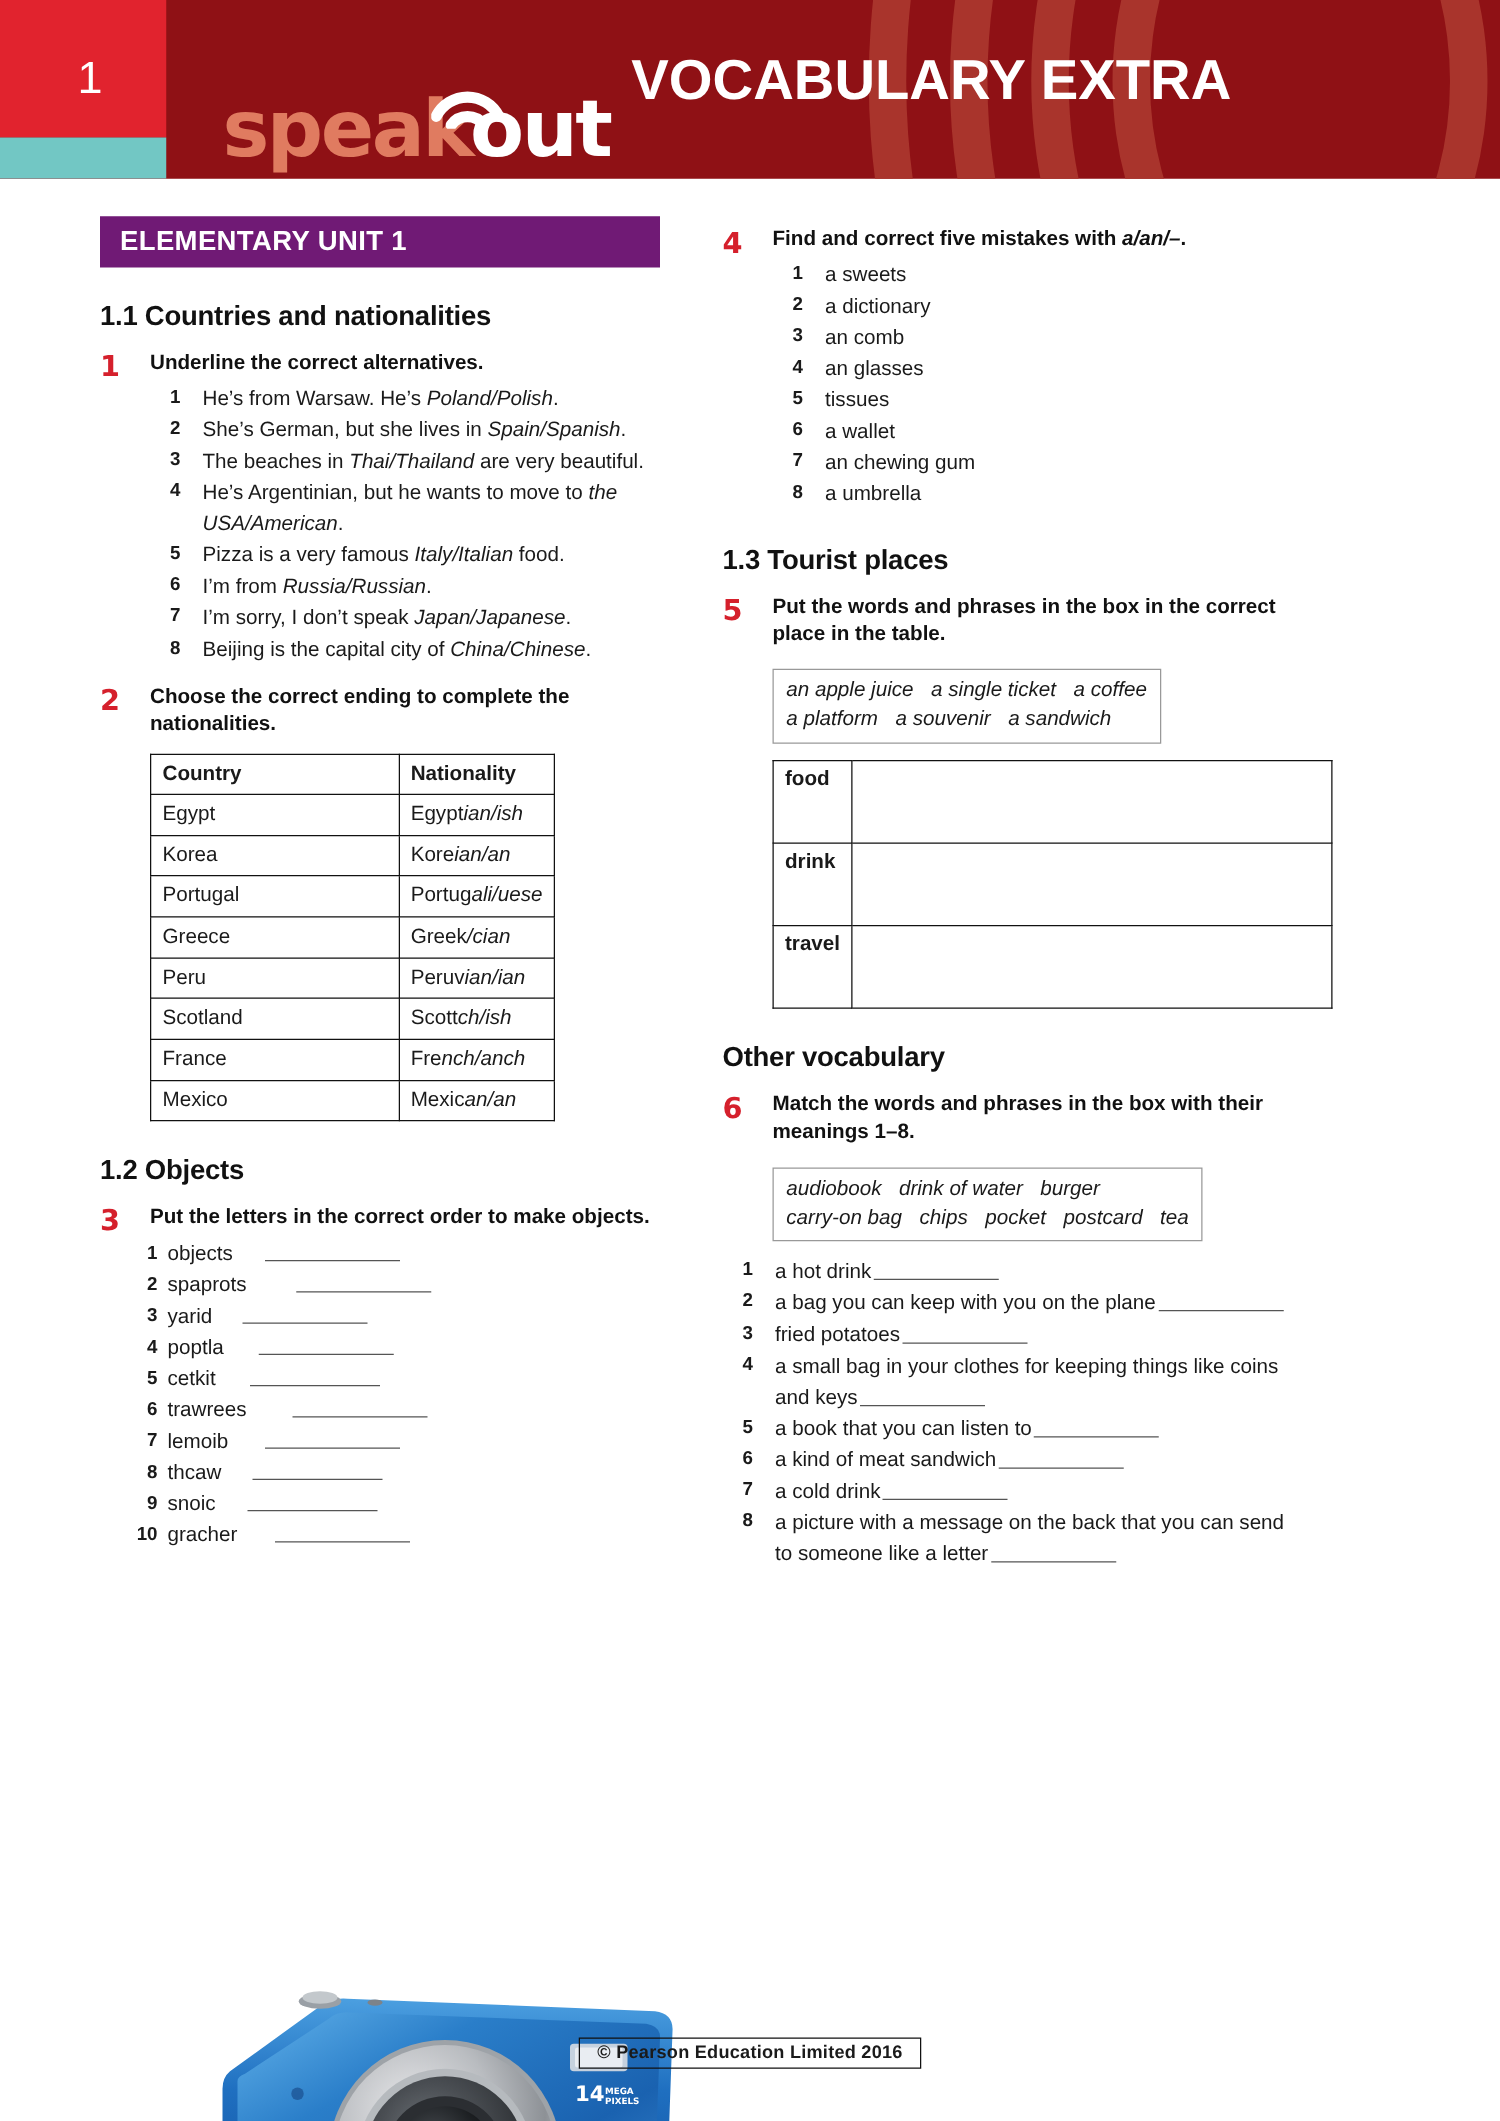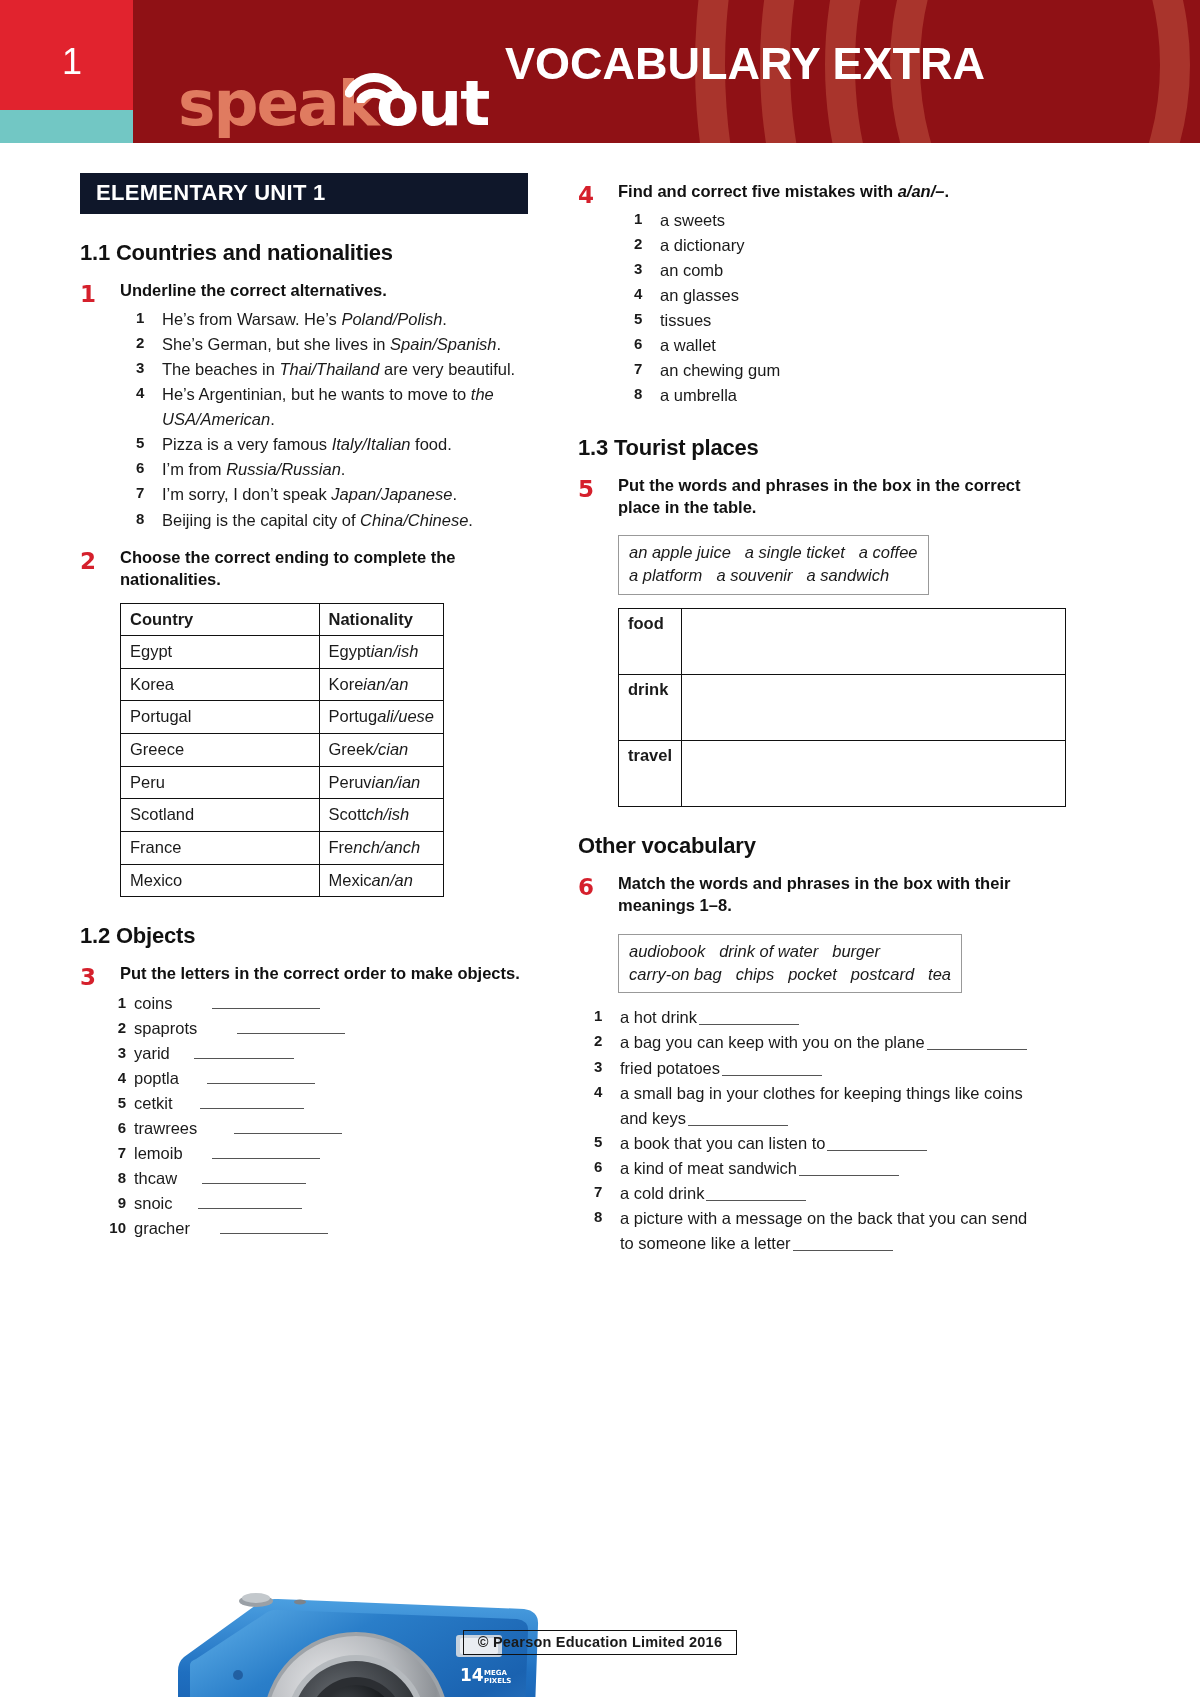--- a/index.html
+++ b/index.html
@@ -66,21 +66,21 @@
     letter-spacing: 0px;
     font-family: "Liberation Sans", sans-serif;
   }
 
   
   .content { position: absolute; left: 0; top: 143px; width: 1200px; }
   .col-left  { position: absolute; left: 80px;  top: 30px; width: 452px; }
   .col-right { position: absolute; left: 578px; top: 30px; width: 452px; }
 
   .unit-title-bar {
-    background: #0f172a; color: #fff;
+    background: #701a75; color: #fff;
     font-size: 22px; font-weight: bold;
     padding: 7px 16px 8px 16px;
     width: 448px;
     letter-spacing: 0.3px;
   }
 
   h2.sec {
     font-size: 22px; font-weight: bold; color: #111;
     margin-top: 26px; margin-bottom: 14px;
     letter-spacing: -0.2px;
@@ -318,21 +318,21 @@
       <div class="ex">
         <div class="ex-num">3</div>
         <div class="ex-body">
           <div class="ex-rubric">Put the letters in the correct order to make objects.</div>
         </div>
       </div>
 
       <ul class="anagrams">
         <li>
             <span class="n">1</span>
-            <span class="w">coins</span>
+            <span class="w">objects</span>
             <span class="bl" style="left:110px;width:108px;"></span>
           </li>
         <li>
             <span class="n">2</span>
             <span class="w">spaprots</span>
             <span class="bl" style="left:135px;width:108px;"></span>
           </li>
         <li>
             <span class="n">3</span>
             <span class="w">yarid</span>

